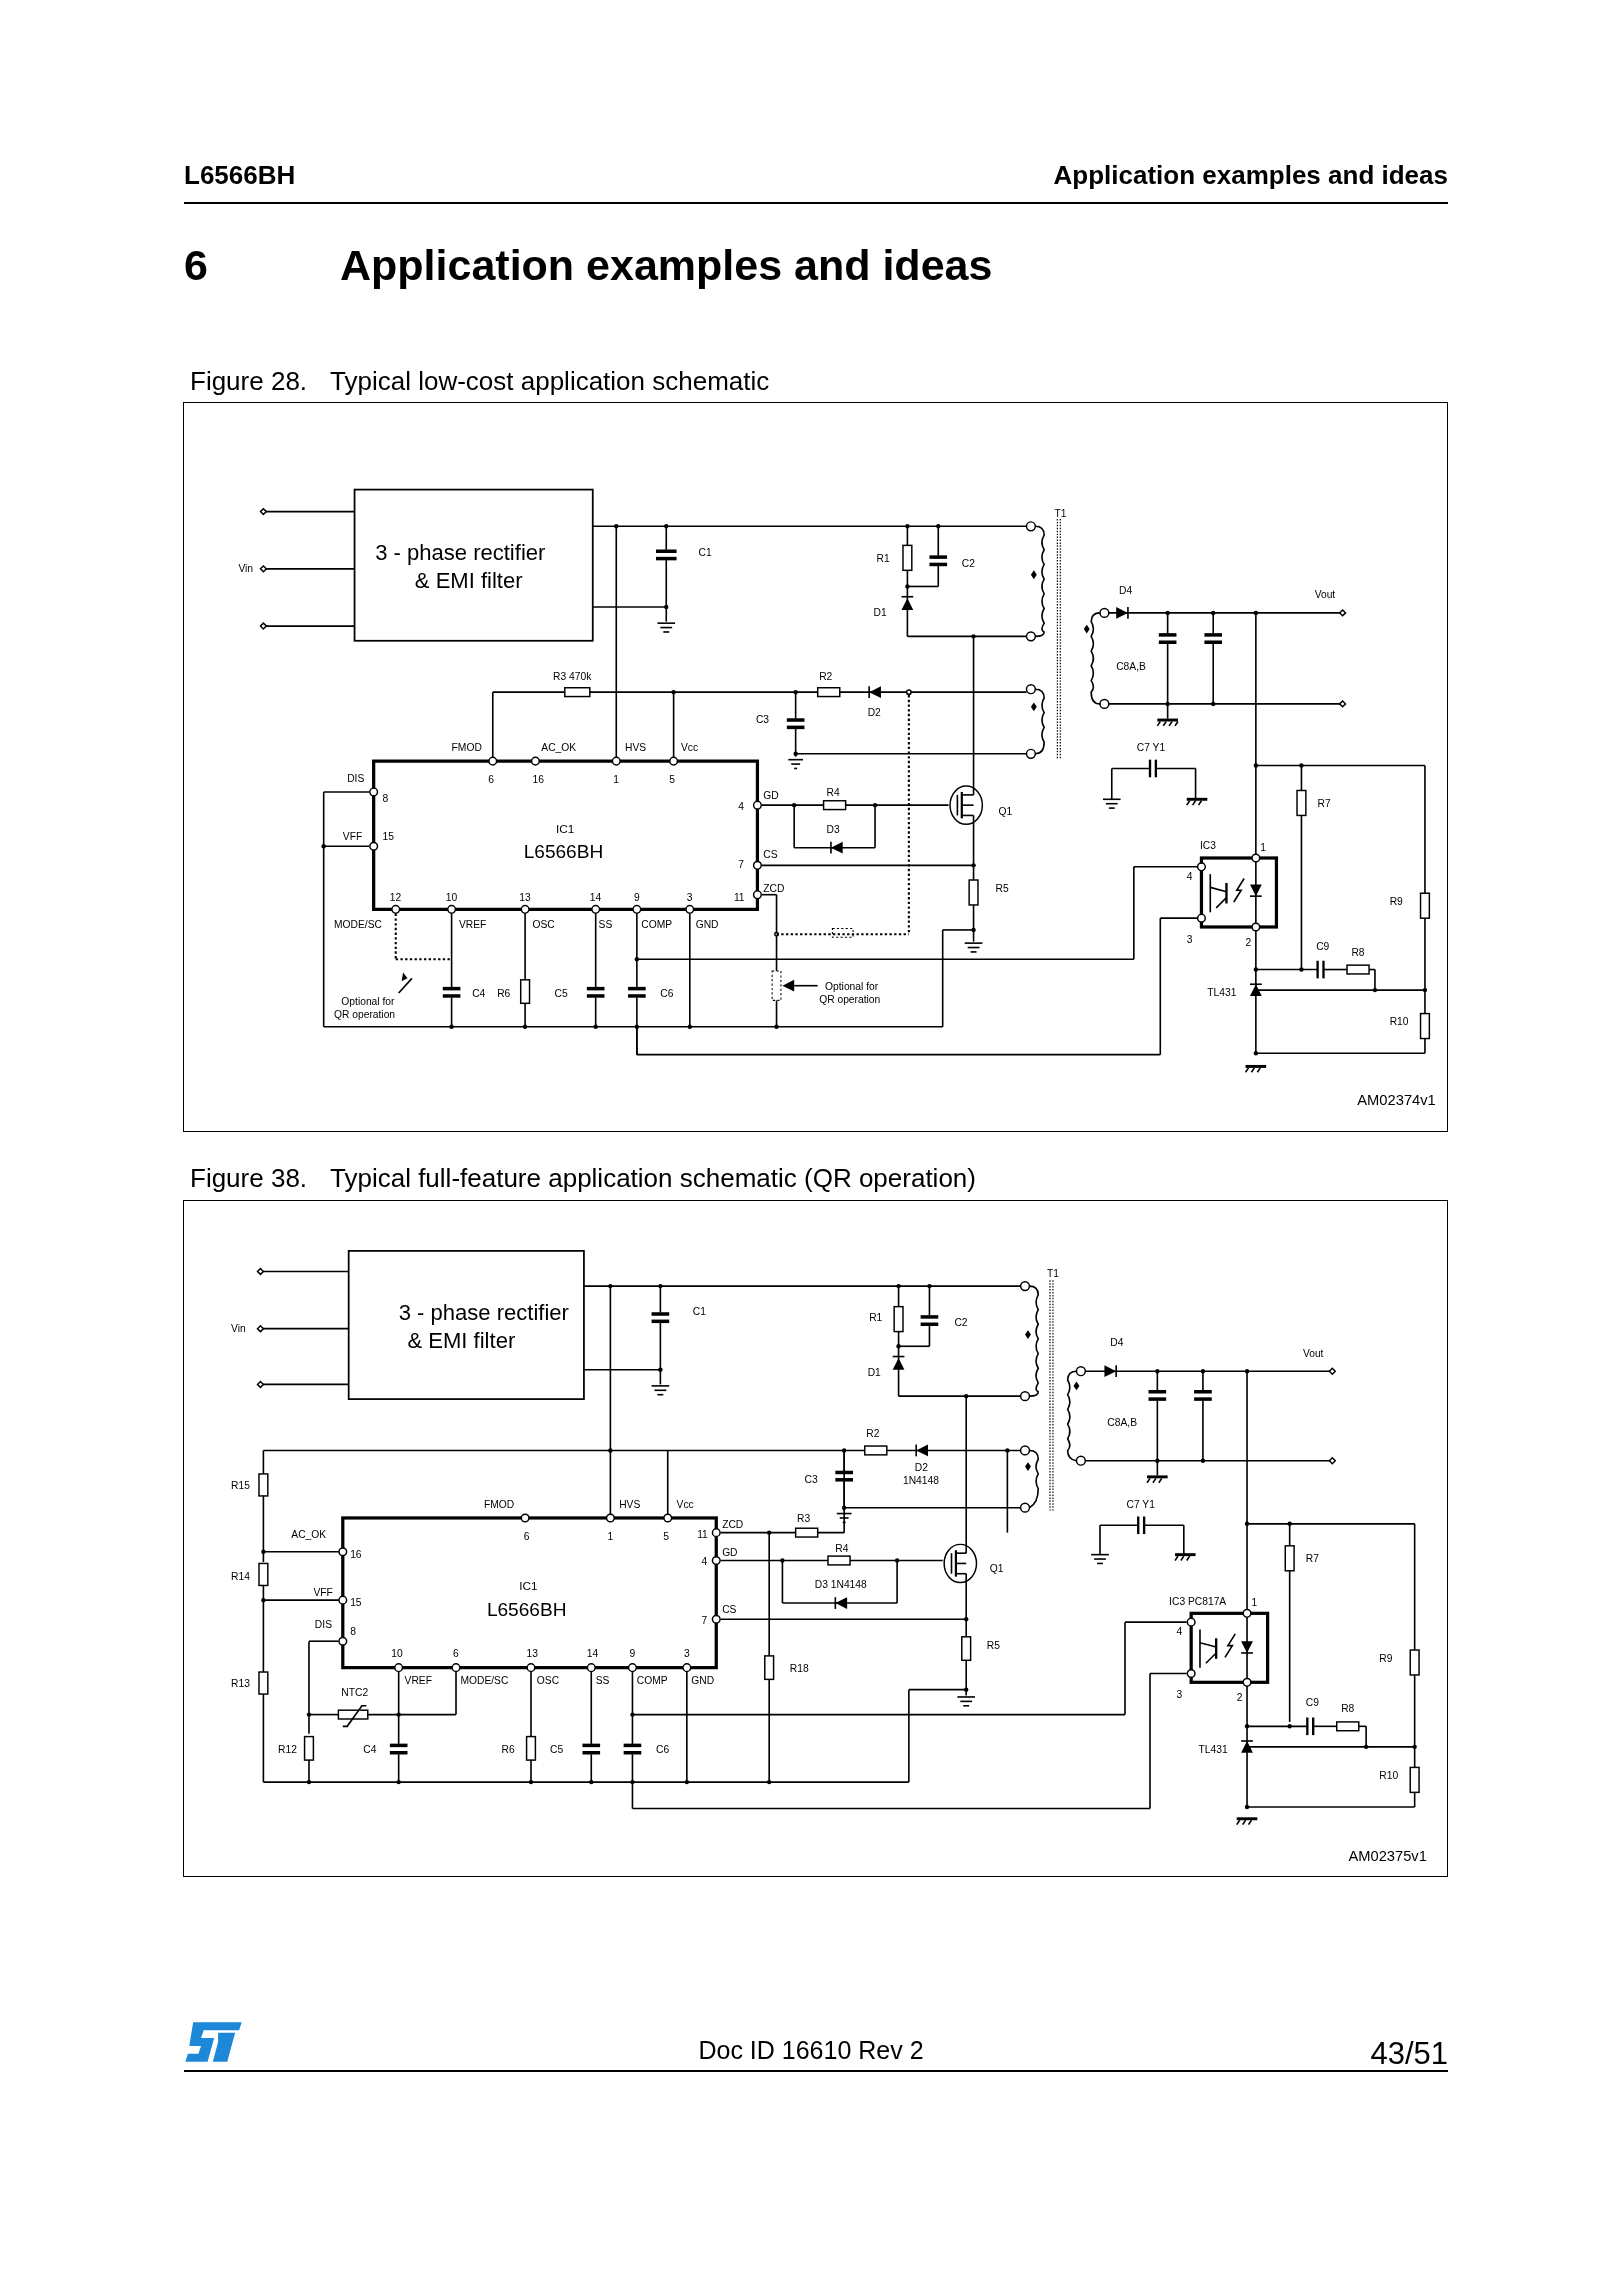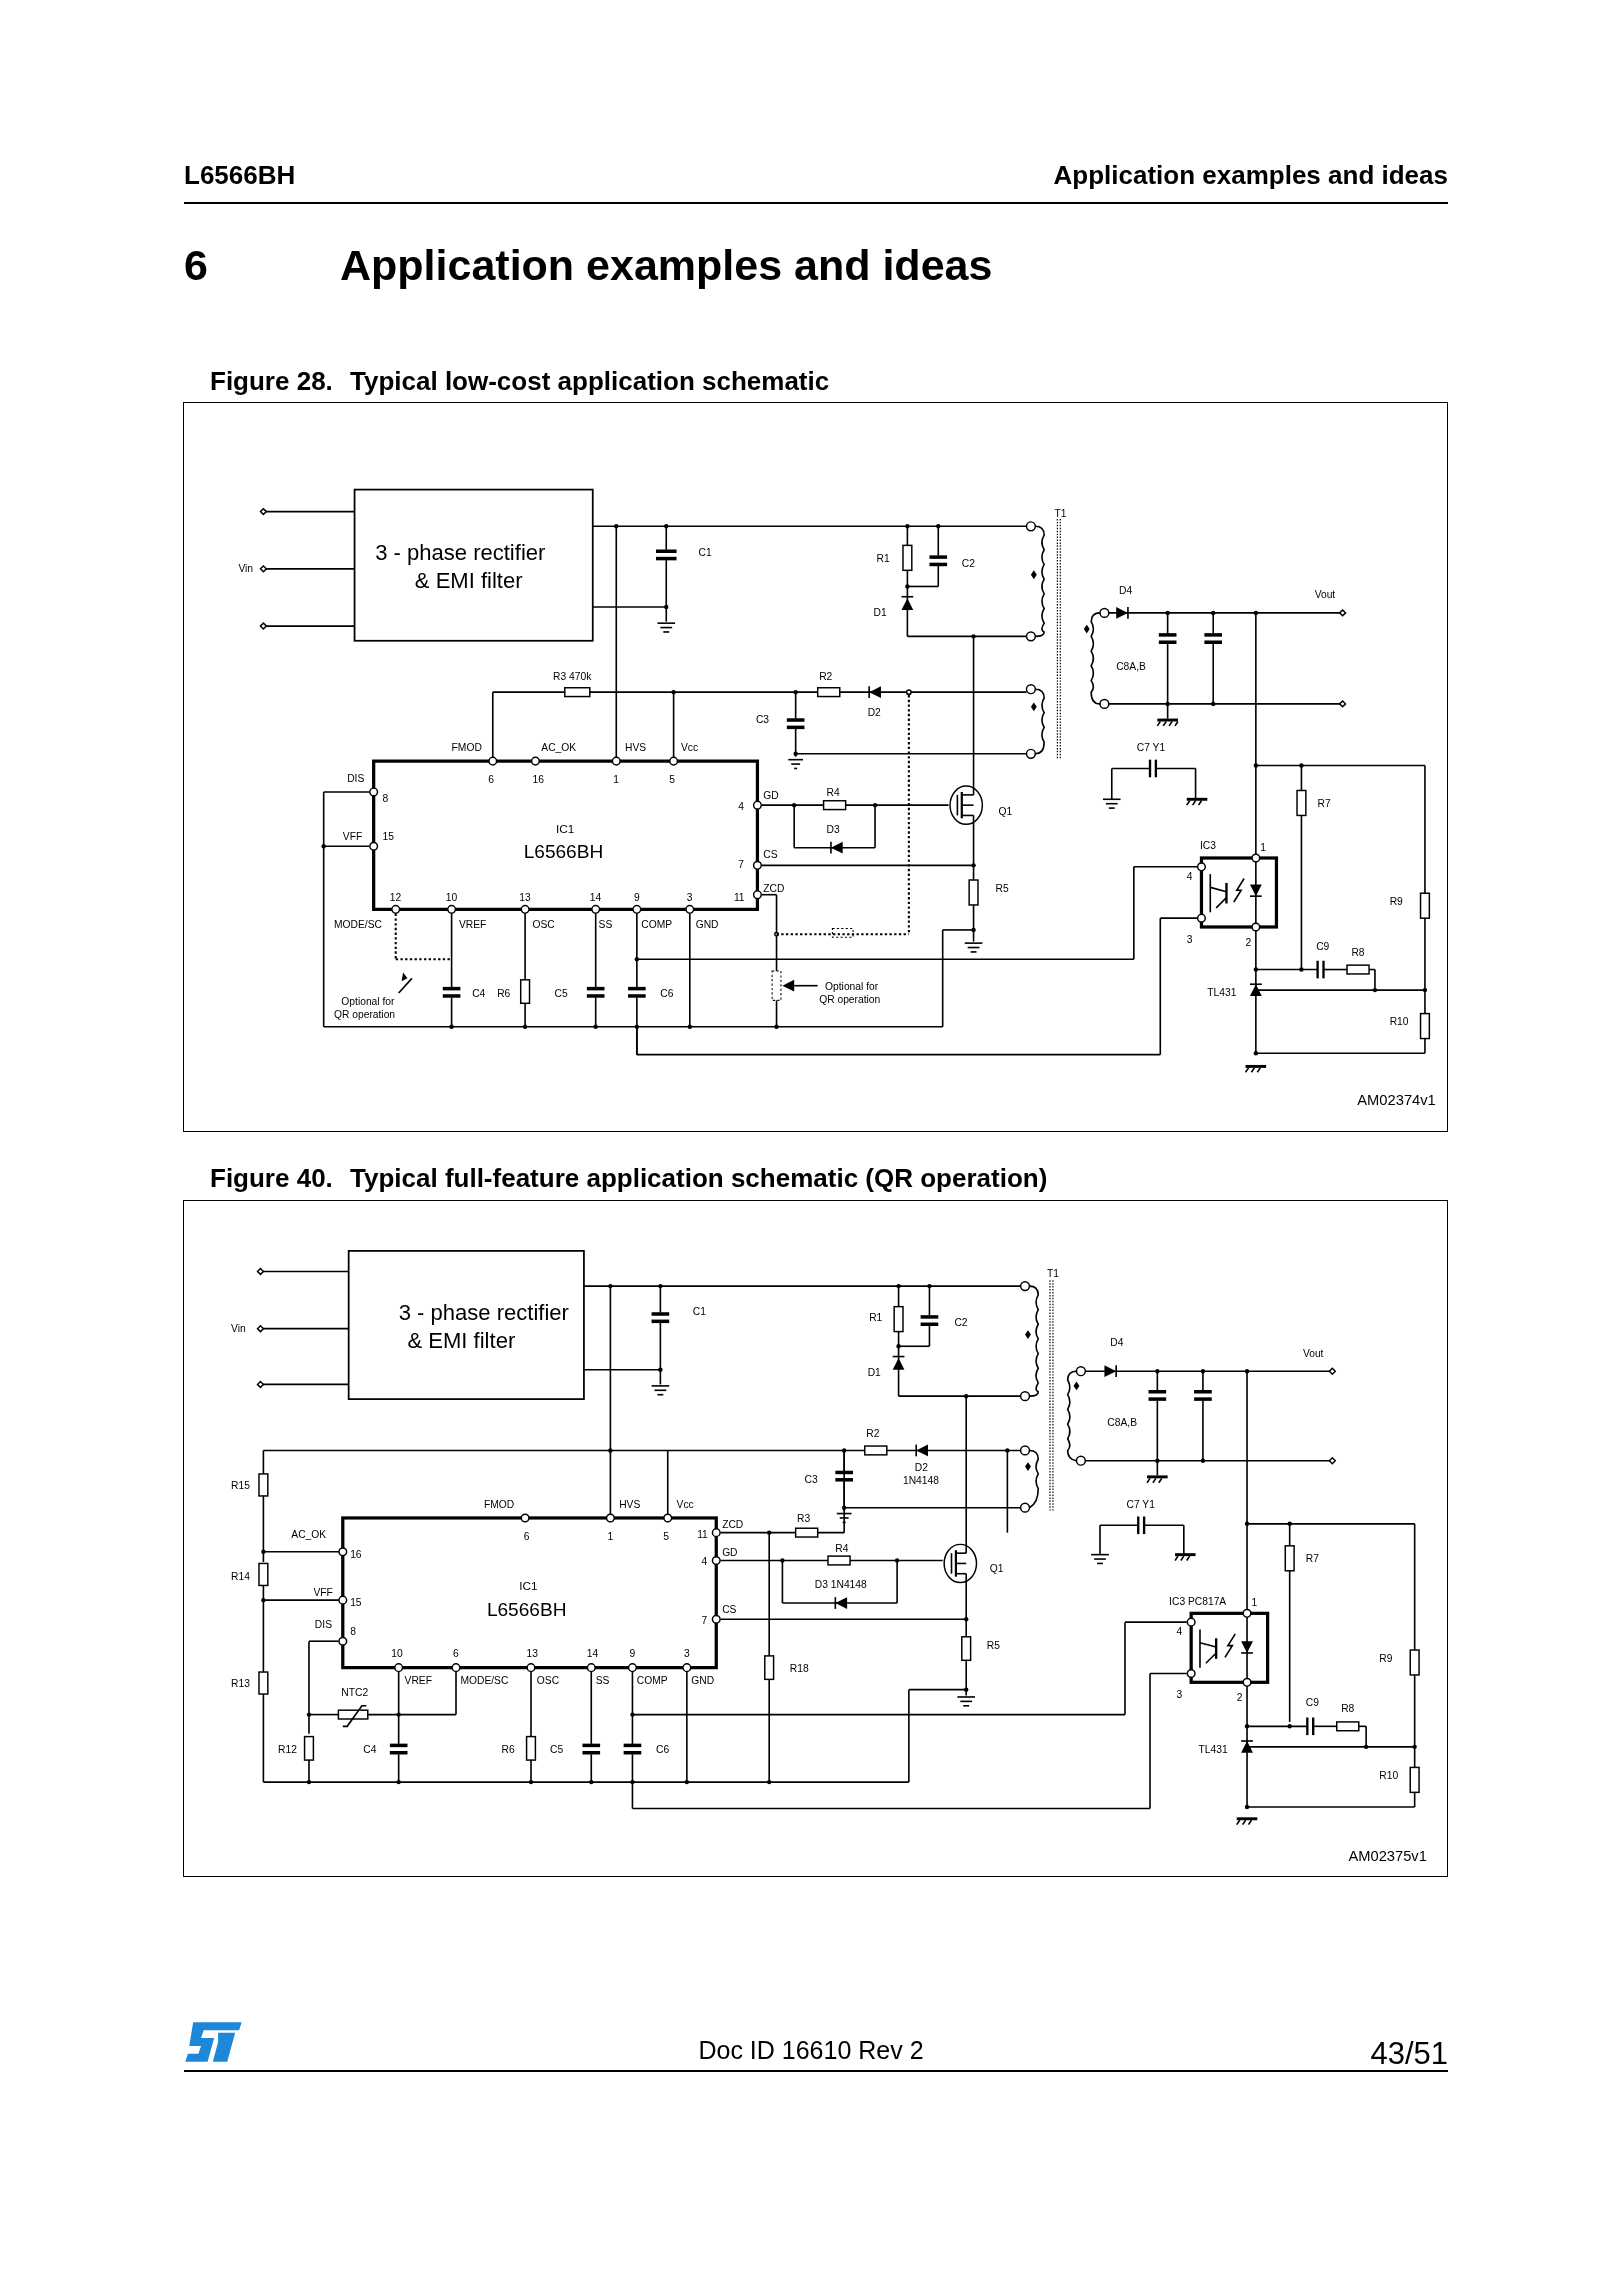--- a/index.html
+++ b/index.html
@@ -3,21 +3,21 @@
 <meta charset="utf-8">
 <style>
   html,body{margin:0;padding:0;background:#fff;}
   body{width:1622px;height:2295px;position:relative;overflow:hidden;font-family:"Liberation Sans",sans-serif;color:#000;}
   .abs{position:absolute;}
   .hdr-left{left:184px;top:160px;font-size:26px;font-weight:bold;}
   .hdr-right{right:174px;top:160px;font-size:26px;font-weight:bold;}
   .hdr-rule{left:184px;top:202px;width:1264px;height:2px;background:#000;}
   .sec-num{left:184px;top:241px;font-size:43px;font-weight:bold;}
   .sec-title{left:340px;top:241px;font-size:43px;font-weight:bold;}
-  .fig-cap{font-size:26px;font-weight:bold;margin-left:20px;}
+  .fig-cap{font-size:26px;font-weight:normal;}
   .fig-cap .num{display:inline-block;width:140px;}
   .frame{border:1.3px solid #000;box-sizing:border-box;background:#fff;}
   .frame svg{position:absolute;left:0;top:0;width:100%;height:100%;}
   .foot-rule{left:184px;top:2070px;width:1264px;height:2px;background:#000;}
   .foot-doc{left:0;width:1622px;text-align:center;top:2036px;font-size:25px;}
   .foot-page{right:174px;top:2036px;font-size:31px;}
   .logo{left:184px;top:2021px;width:59px;height:42px;}
   svg text{font-family:"Liberation Sans",sans-serif;fill:#000;}
   .w{stroke:#000;stroke-width:1.1;fill:none;}
   .wt{stroke:#000;stroke-width:2.2;fill:none;}
@@ -405,21 +405,21 @@
     <line class="w" x1="846" y1="725" x2="860" y2="725" style="stroke-width:2"></line>
         <line class="w" x1="848" y1="726" x2="846" y2="729"></line>
         <line class="w" x1="852" y1="726" x2="850" y2="729"></line>
         <line class="w" x1="856" y1="726" x2="854" y2="729"></line>
   </g>
   <text class="id" x="922" y="751">AM02374v1</text>
 </svg>
 </div>
 
 <div class="abs fig-cap" style="left:190px;top:1163px;">
-  <span class="num">Figure 40.</span><span>Typical full-feature application schematic (QR operation)</span>
+  <span class="num">Figure 38.</span><span>Typical full-feature application schematic (QR operation)</span>
 </div>
 
 <div class="abs frame" style="left:183px;top:1200px;width:1265px;height:677px;">
 <svg viewBox="124 815 859 460" preserveAspectRatio="none">
   <g>
     <line class="w" x1="176" y1="863" x2="236" y2="863"></line>
         <path class="pin" d="M174 863 l2 -2 l2 2 l-2 2z"></path>
     <line class="w" x1="176" y1="902" x2="236" y2="902"></line>
         <path class="pin" d="M174 902 l2 -2 l2 2 l-2 2z"></path>
     <line class="w" x1="176" y1="940" x2="236" y2="940"></line>

